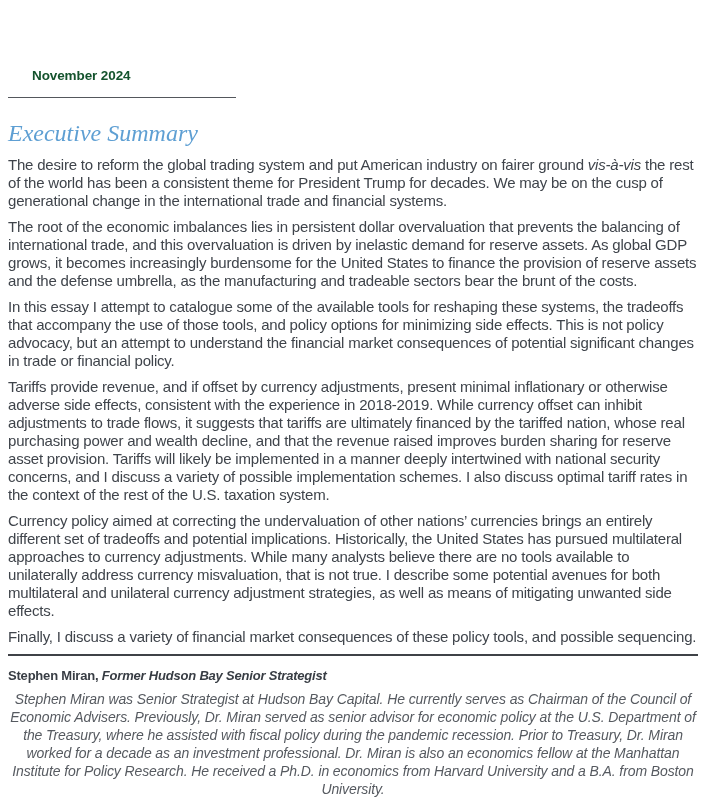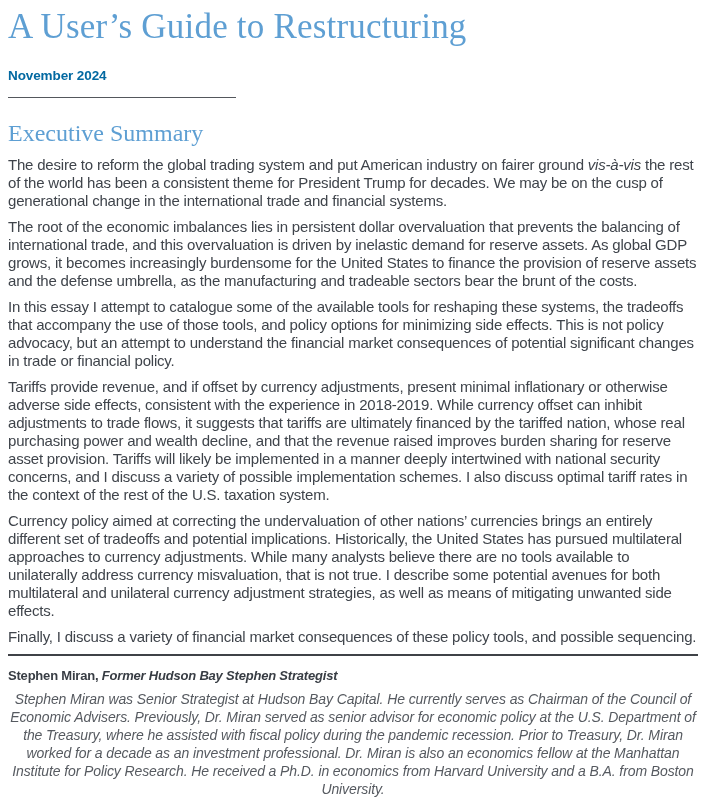--- a/index.html
+++ b/index.html
@@ -22,36 +22,38 @@
     font-weight: 400;
     font-size: 35px;
     line-height: 42px;
     color: #5E9FD3;
     letter-spacing: 0.2px;
   }
   .pub-date {
     margin-top: 20px;
     font-size: 13.5px;
     font-weight: 700;
-    color: #0369a1;
+    color: #14532d;
     letter-spacing: -0.1px;
+    margin-left: 24px;
   }
   .date-divider {
     margin-top: 14px;
     width: 228px;
     border: none;
     border-top: 1.5px solid #54575C;
   }
   .section-heading {
     margin-top: 21px;
     font-family: "Liberation Serif", serif;
     font-weight: 400;
     font-size: 24px;
     line-height: 28px;
     color: #5E9FD3;
+    font-style: italic;
   }
   .body-copy { margin-top: 9px; }
   .body-copy p {
     font-size: 15px;
     line-height: 18px;
     letter-spacing: -0.2px;
     color: #3F444B;
     margin-bottom: 8px;
   }
   .body-copy p em { font-style: italic; }
@@ -91,42 +93,42 @@
     cursor: pointer;
     font-family: Liberation Mono, monospace;
   }
 </style>
 </head>
 <body>
 
 <div class="page">
 
   <h1 class="doc-title">
-    <span>A User’s Guide to Restructuring</span><br>
+    <br>
   </h1>
 
   <div class="pub-date">November 2024</div>
 
   <hr class="date-divider">
 
   <h2 class="section-heading">Executive Summary</h2>
 
   <div class="body-copy">
     <p><span>The desire to reform the global trading system and put American industry on fairer ground </span><em>vis-à-vis</em><span> the rest of the world has been a consistent theme for President Trump for decades. We may be on the cusp of generational change in the international trade and financial systems.</span></p>
     <p>The root of the economic imbalances lies in persistent dollar overvaluation that prevents the balancing of international trade, and this overvaluation is driven by inelastic demand for reserve assets. As global GDP grows, it becomes increasingly burdensome for the United States to finance the provision of reserve assets and the defense umbrella, as the manufacturing and tradeable sectors bear the brunt of the costs.</p>
     <p>In this essay I attempt to catalogue some of the available tools for reshaping these systems, the tradeoffs that accompany the use of those tools, and policy options for minimizing side effects. This is not policy advocacy, but an attempt to understand the financial market consequences of potential significant changes in trade or financial policy.</p>
     <p>Tariffs provide revenue, and if offset by currency adjustments, present minimal inflationary or otherwise adverse side effects, consistent with the experience in 2018-2019. While currency offset can inhibit adjustments to trade flows, it suggests that tariffs are ultimately financed by the tariffed nation, whose real purchasing power and wealth decline, and that the revenue raised improves burden sharing for reserve asset provision. Tariffs will likely be implemented in a manner deeply intertwined with national security concerns, and I discuss a variety of possible implementation schemes. I also discuss optimal tariff rates in the context of the rest of the U.S. taxation system.</p>
     <p>Currency policy aimed at correcting the undervaluation of other nations’ currencies brings an entirely different set of tradeoffs and potential implications. Historically, the United States has pursued multilateral approaches to currency adjustments. While many analysts believe there are no tools available to unilaterally address currency misvaluation, that is not true. I describe some potential avenues for both multilateral and unilateral currency adjustment strategies, as well as means of mitigating unwanted side effects.</p>
     <p>Finally, I discuss a variety of financial market consequences of these policy tools, and possible sequencing.</p>
   </div>
 
   <hr class="footer-divider">
 
   <div class="author-line">
-    <span class="author-name">Stephen Miran, </span><span class="author-role">Former Hudson Bay Stephen Strategist</span>
+    <span class="author-name">Stephen Miran, </span><span class="author-role">Former Hudson Bay Senior Strategist</span>
   </div>
 
   <div class="author-bio">Stephen Miran was Senior Strategist at Hudson Bay Capital. He currently serves as Chairman of the Council of Economic Advisers. Previously, Dr. Miran served as senior advisor for economic policy at the U.S. Department of the Treasury, where he assisted with fiscal policy during the pandemic recession. Prior to Treasury, Dr. Miran worked for a decade as an investment professional. Dr. Miran is also an economics fellow at the Manhattan Institute for Policy Research. He received a Ph.D. in economics from Harvard University and a B.A. from Boston University.</div>
 
   <div class="contact-line">
     <span>Please direct enquiries to </span><a class="email-link">research@hudsonbaycapital.com</a>
   </div>
 
 </div>
 

